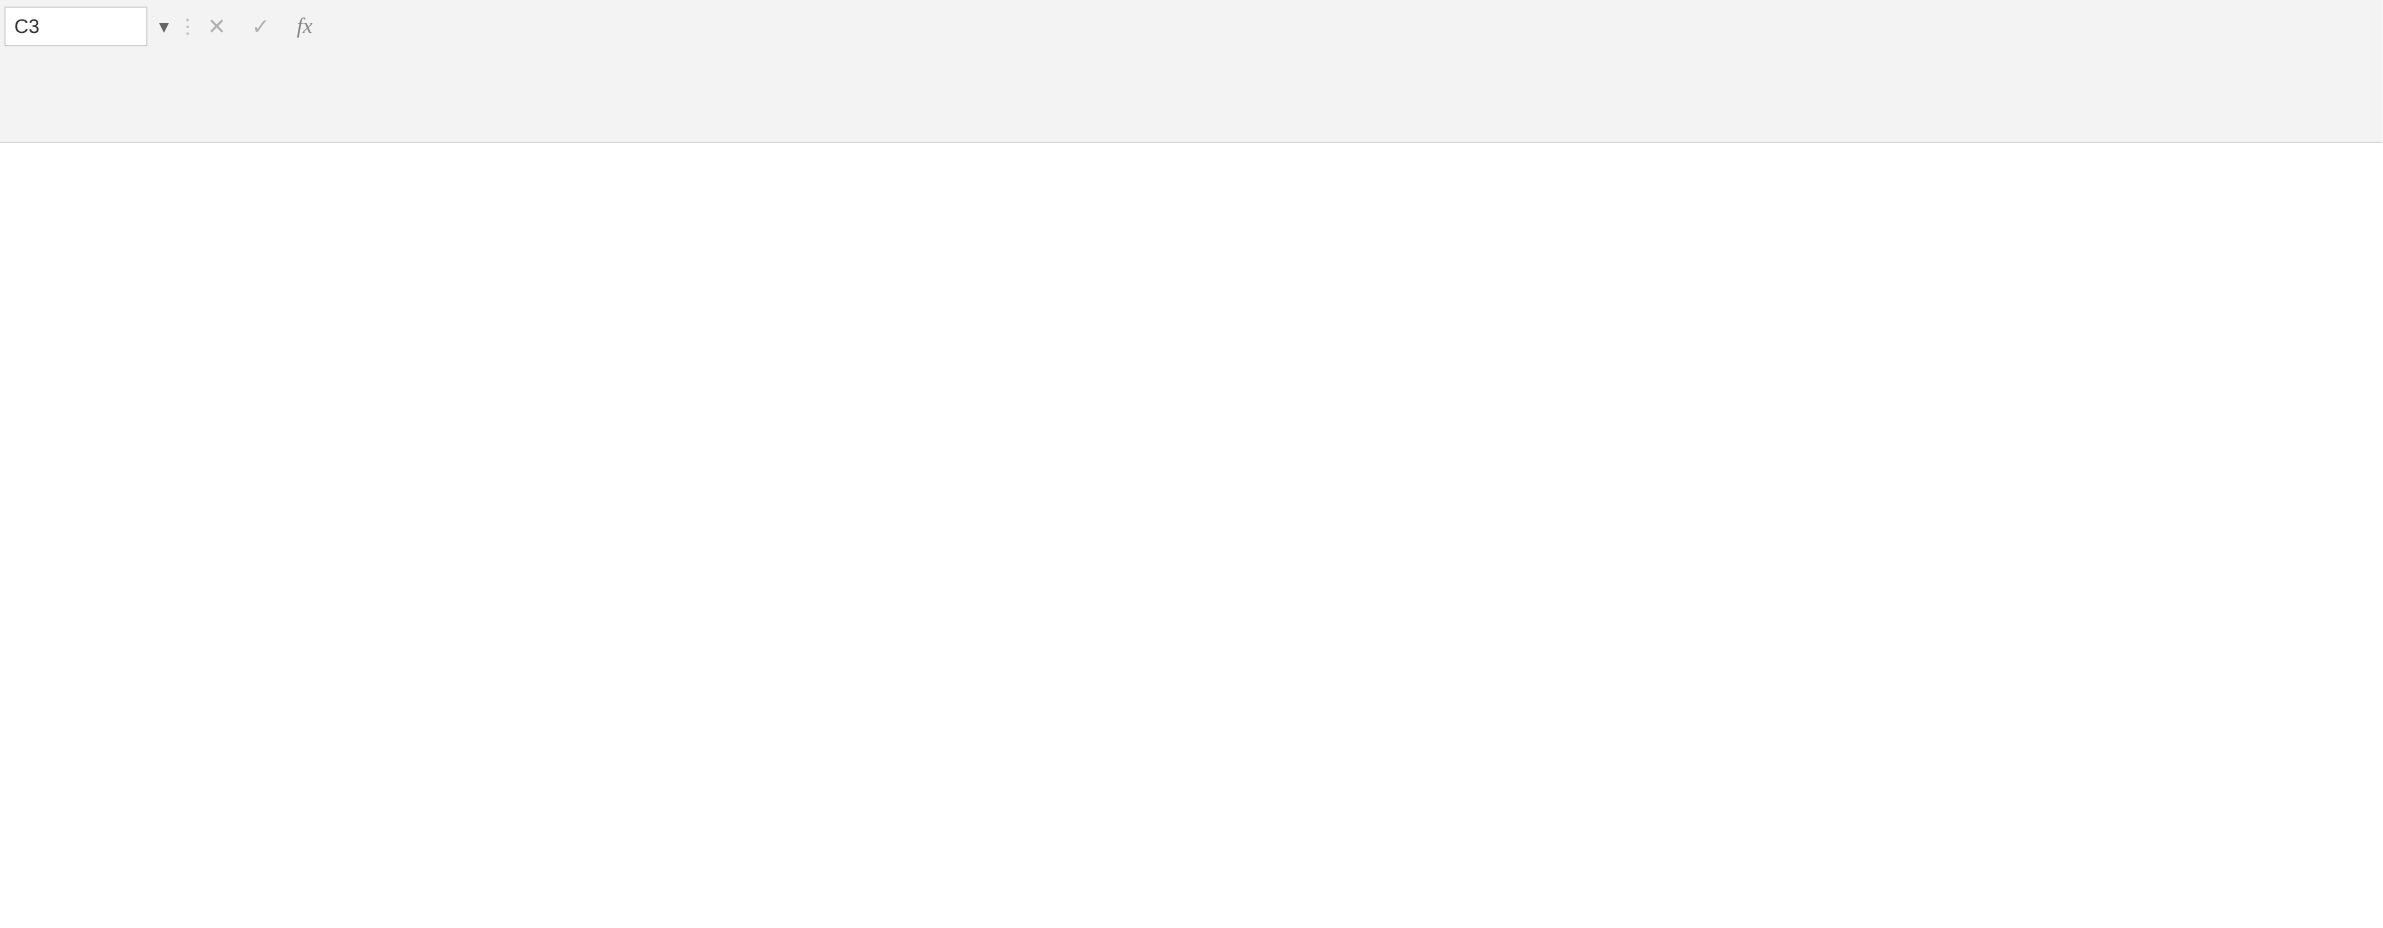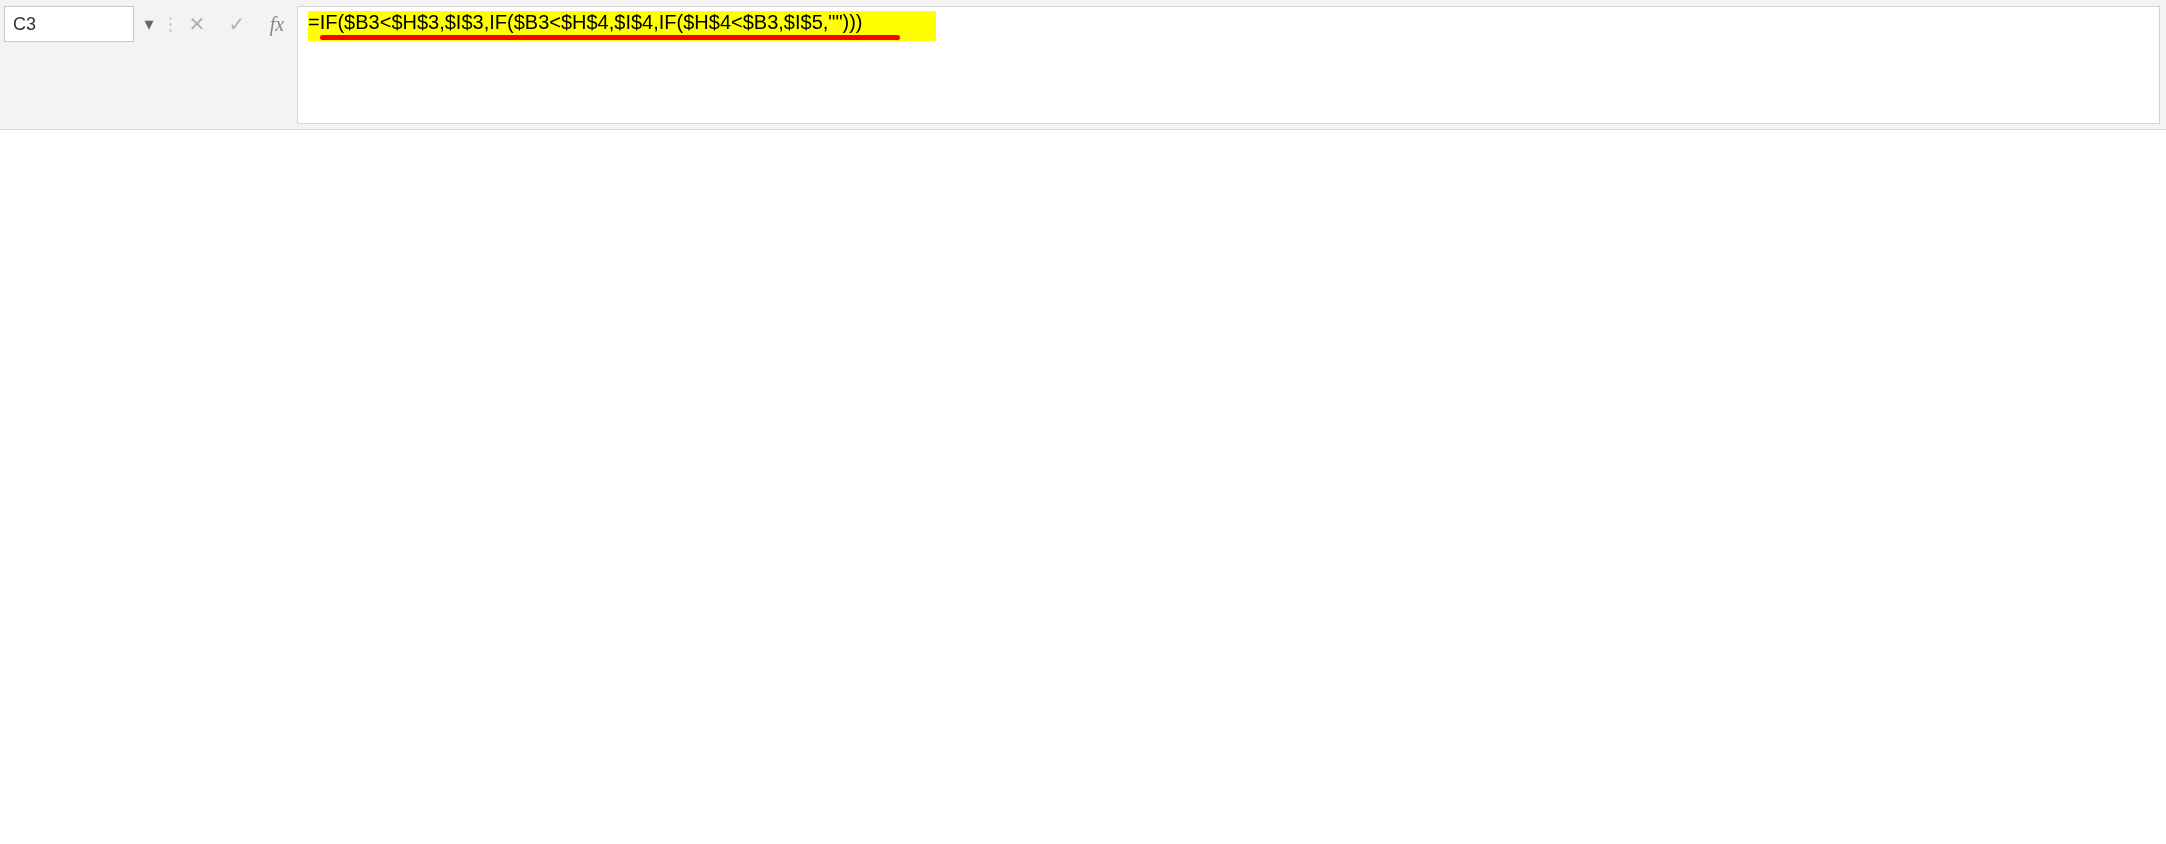--- a/index.html
+++ b/index.html
@@ -212,25 +212,20 @@
 
 <div class="formula-bar-area">
   <div class="name-box-wrap">
     <div class="name-box">C3</div>
     <div class="name-box-dd">▾</div>
   </div>
   <div class="fb-divider">⋮</div>
   <div class="fb-btn">✕</div>
   <div class="fb-btn">✓</div>
   <div class="fb-btn fx">fx</div>
-  <div class="formula-input-wrap">
-    <div class="formula-highlight" style="width:628px;"></div>
-    <span class="formula-text">=IF($B3&lt;$H$3,$I$3,IF($B3&lt;$H$4,$I$4,IF($H$4&lt;$B3,$I$5,"")))</span>
-    <div class="formula-underline" style="top:28px;left:22px;width:580px;"></div>
-  </div>
 </div>
 
 <div class="grid-area">
   <div class="corner"></div>
   <div class="col-headers" id="col-headers">
       <div class="col-h" style="width: 260px;">A</div>
       <div class="col-h" style="width: 150px;">B</div>
       <div class="col-h" style="width: 200px;">C</div>
       <div class="col-h" style="width: 48px;">D</div>
       <div class="col-h" style="width: 190px;">E</div>

